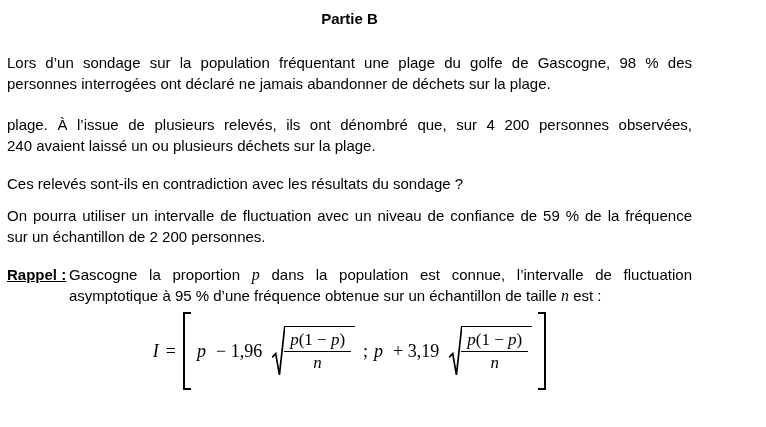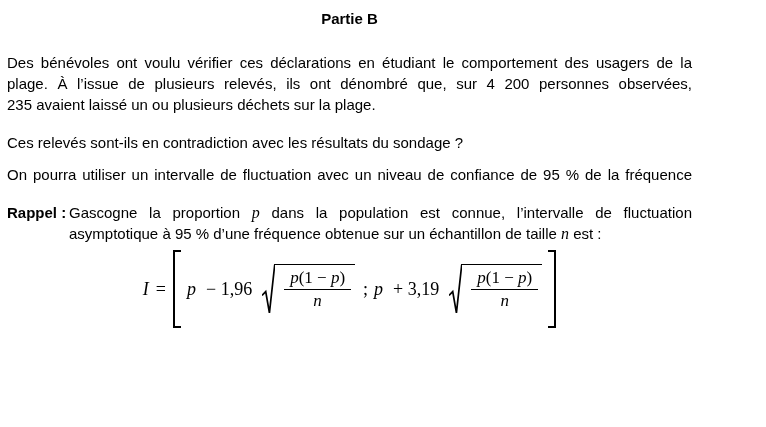--- a/index.html
+++ b/index.html
@@ -28,71 +28,75 @@
   .jl { text-align: justify; text-align-last: justify; }
 
   
   .mvar-inline {
     font-family: "Liberation Serif", serif;
     font-style: italic; font-size: 16px;
   }
 
   
   .rappel { position: relative; padding-left: 62px; }
-  .rappel-label { position: absolute; left: 0; top: 0; font-weight: bold; white-space: pre; }
+  .rappel-label { position: absolute; left: 0; top: 0; font-weight: bold; white-space: pre; text-decoration: underline; }
 
   
   .formula-row {
     margin-top: 6px; height: 78px;
     display: flex; justify-content: center; align-items: center;
     font-family: "Liberation Serif", serif; font-size: 18px; color: #000;
   }
   .mvar { font-style: italic; margin: 0 2px; }
   .mop  { margin: 0 8px; white-space: pre; }
   .eq   { margin: 0 5px; }
   .semi { margin: 0 4px 0 6px; }
 
   .bracket { align-self: stretch; width: 8px; flex: 0 0 8px; }
   .bracket.left  { border-left: 2px solid #000;  border-top: 2px solid #000; border-bottom: 2px solid #000; margin: 0 4px 0 2px; }
   .bracket.right { border-right: 2px solid #000; border-top: 2px solid #000; border-bottom: 2px solid #000; margin: 0 2px 0 4px; }
 
   .sqrt { display: inline-flex; align-items: flex-start; margin: 0 2px; }
   .radical { width: 13px; height: 51px; flex: 0 0 13px; margin-right: -1px; }
   .radical path { stroke: #000; stroke-width: 1.7; fill: none; vector-effect: non-scaling-stroke; }
-  .radicand { border-top: 1.7px solid #000; padding: 3px 4px 0 10px; }
+  .radicand { border-top: 1.7px solid #000; padding: 3px 4px 0 0; }
 
   .frac {
     display: flex; flex-direction: column; align-items: center;
     font-size: 17px; line-height: 20px;
   }
   .frac .num { border-bottom: 1.6px solid #000; padding: 0 6px 1px 6px; white-space: pre; }
   .frac .den { padding-top: 1px; }
   .frac i { font-style: italic; }
   .frac .up { font-style: normal; white-space: pre; }
 </style>
 </head>
 <body>
 
 <main class="page">
 
   <h1 class="title">Partie B</h1>
 
+  <p class="para m20">
+    <span class="line jl">Lors d’un sondage sur la population fréquentant une plage du golfe de Gascogne, 98 % des</span>
+    <span class="line">personnes interrogées ont déclaré ne jamais abandonner de déchets sur la plage.</span>
+  </p>
 
   <p class="para m17">
-    <span class="line jl">Des bénévoles ont voulu vérifier ces déclarations en étudiant le comportement des usagers de la</span>
     <span class="line jl">plage. À l’issue de plusieurs relevés, ils ont dénombré que, sur 4 200 personnes observées,</span>
-    <span class="line">235 avaient laissé un ou plusieurs déchets sur la plage.</span>
+    <span class="line">240 avaient laissé un ou plusieurs déchets sur la plage.</span>
   </p>
 
   <p class="para m21">
     <span class="line">Ces relevés sont-ils en contradiction avec les résultats du sondage ?</span>
   </p>
 
   <p class="para m17">
-    <span class="line jl">On pourra utiliser un intervalle de fluctuation avec un niveau de confiance de 95 % de la fréquence</span>
+    <span class="line jl">On pourra utiliser un intervalle de fluctuation avec un niveau de confiance de 59 % de la fréquence</span>
+    <span class="line">sur un échantillon de 2 200 personnes.</span>
   </p>
 
   <div class="para rappel">
     <span class="rappel-label">Rappel :</span>
     <span class="line jl"><span>Gascogne la proportion </span><span class="mvar-inline">p</span><span> dans la population est connue, l’intervalle de fluctuation</span></span>
     <span class="line"><span>asymptotique à 95 % d’une fréquence obtenue sur un échantillon de taille </span><span class="mvar-inline">n</span><span> est :</span></span>
   </div>
 
   <div class="formula-row">
     <span class="mvar">I</span>

